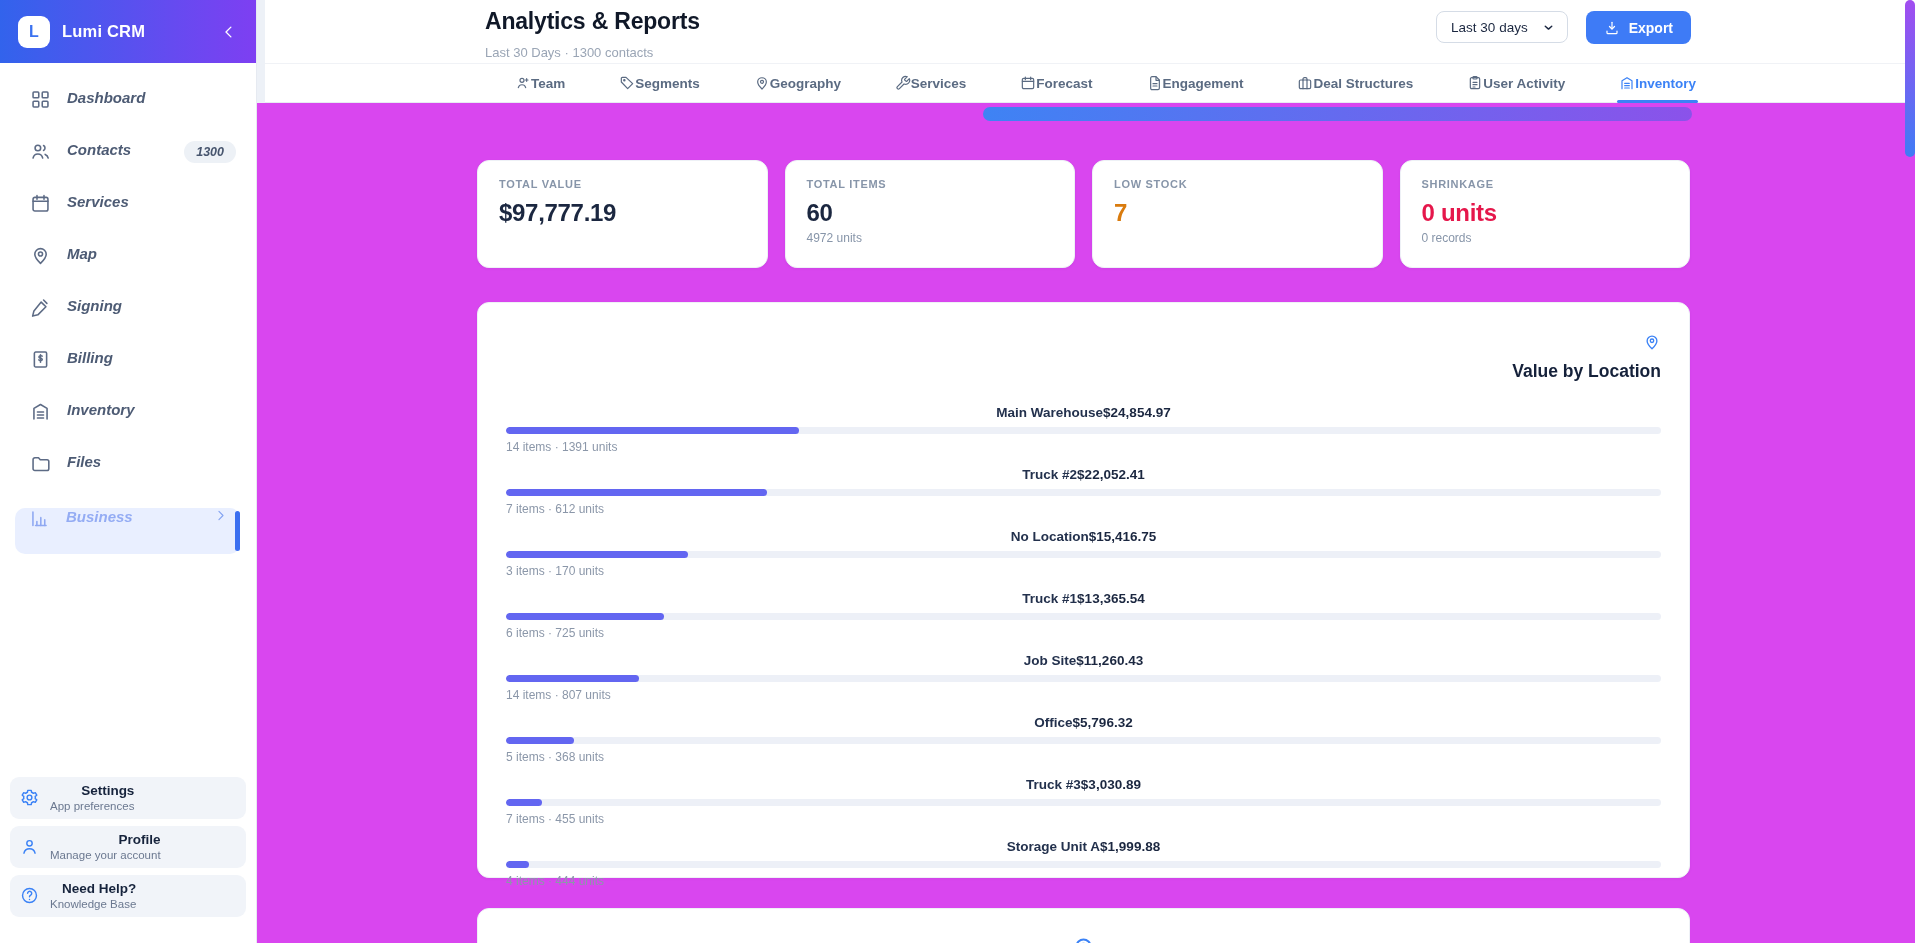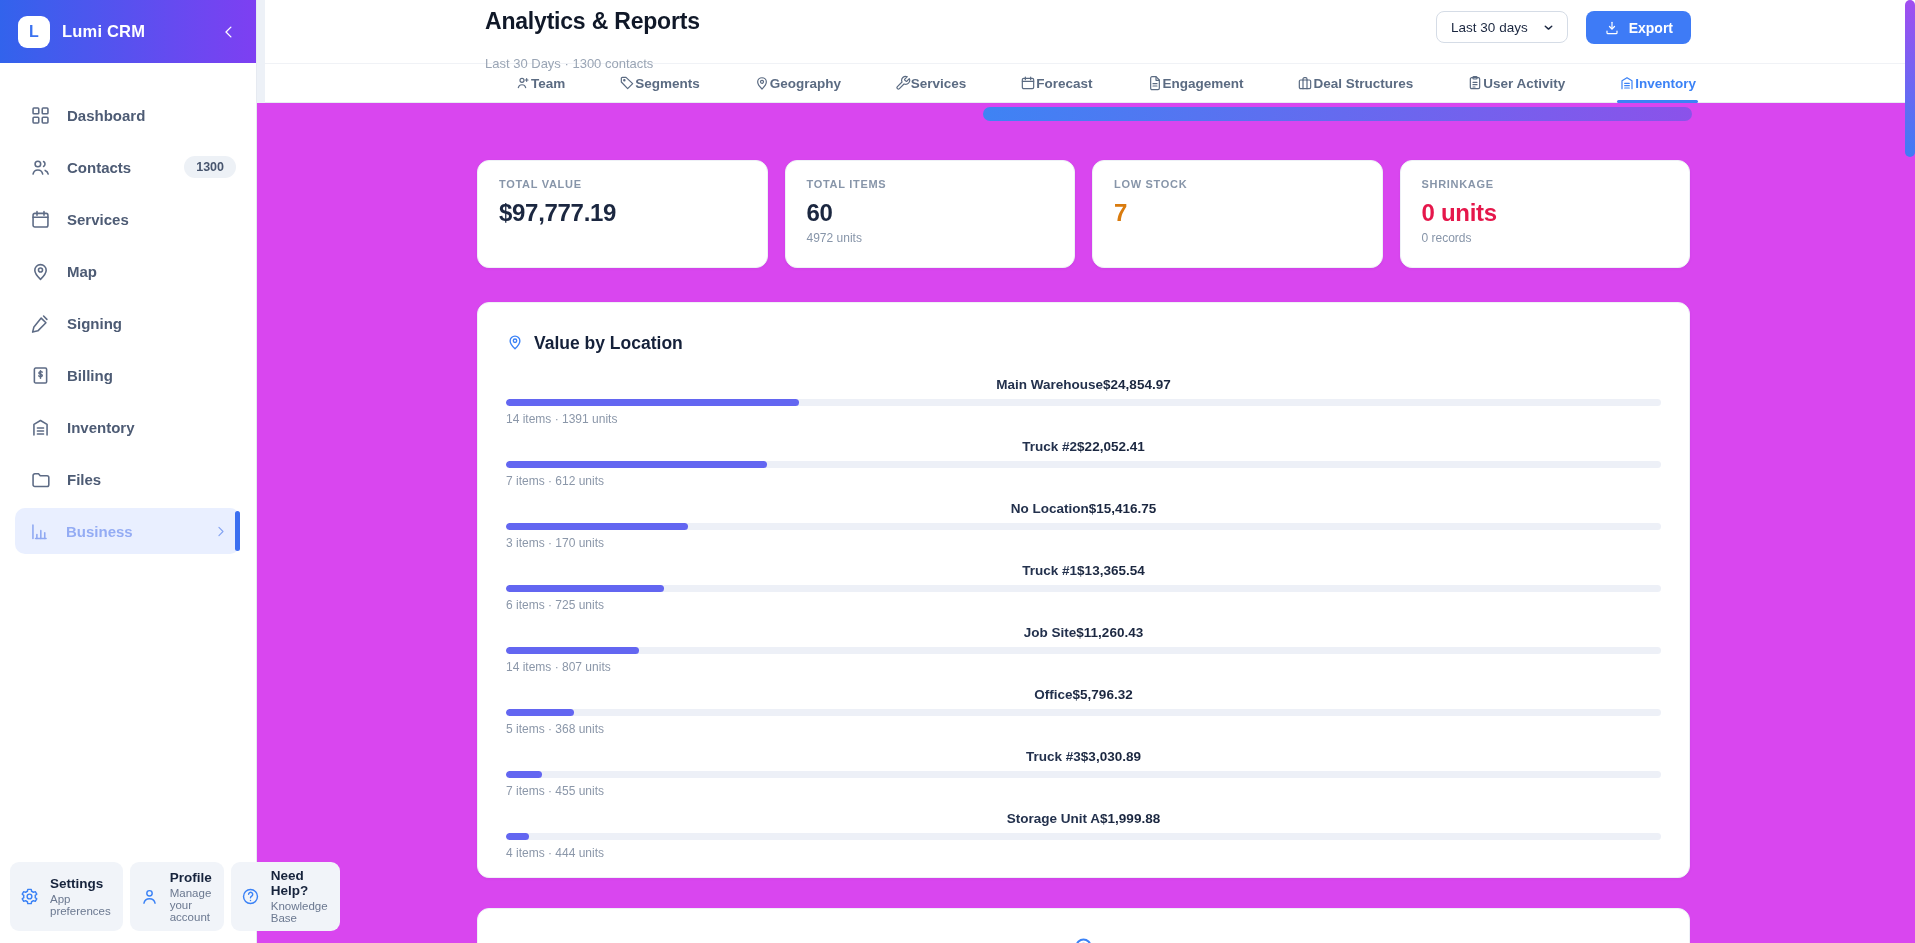--- a/index.html
+++ b/index.html
@@ -14,46 +14,46 @@
   
   .sidebar { position:absolute; left:0; top:0; width:257px; height:943px;
     background:#fff; border-right:1px solid #e6eaf1; display:flex; flex-direction:column; z-index:5;}
   .sb-header { height:63px; flex:0 0 63px; background:linear-gradient(90deg,#3263ec,#7e3ff2);
     display:flex; align-items:center; padding:0 18px; gap:12px; }
   .logo-box { width:32px; height:32px; background:#fff; border-radius:9px; color:#3b72f0;
     font-weight:bold; font-size:16px; display:flex; align-items:center; justify-content:center; }
   .app-name { color:#fff; font-size:16.5px; font-weight:bold; letter-spacing:.2px; }
   .collapse-btn { margin-left:auto; width:18px; height:18px; color:#fff; cursor:pointer; }
   .nav { flex:1 1 auto; padding-top:26px; }
-  .nav-item { height:52px; display:flex; align-items:center; gap:16px; padding:0 20px 0 30px;
-    cursor:pointer; color:#4d5b74; }
+  .nav-item { height:52px; display:flex; align-items:flex-start; gap:16px; padding:0 20px 0 30px;
+    cursor:pointer; color:#4d5b74;font-style:italic; }
   .nav-icon { width:21px; height:21px; color:#5d6b85; flex:0 0 21px; }
   .nav-label { font-size:15px; font-weight:600; }
   .nav-badge { margin-left:auto; background:#edf1f6; color:#47556e; border-radius:12px;
     padding:4px 12px; font-size:12.5px; font-weight:bold; }
   .nav-chevron { margin-left:auto; width:15px; height:15px; color:#83a3f2; }
   .nav-item.active { margin:3px 16px 3px 15px; height:46px; padding:0 12px 0 14px;
     background:#e9efff; border-radius:10px; position:relative; }
   .nav-item.active::after { content:''; position:absolute; right:0; top:3px; bottom:3px;
     width:5px; border-radius:4px; background:#3b6ff0; }
   .nav-item.active .nav-label { color:#94acf4; }
   .nav-item.active .nav-icon { color:#8fa8f2; }
-  .sb-footer { flex:0 0 auto; padding:0 10px 12px; display:flex; flex-direction:row; gap:7px; }
+  .sb-footer { flex:0 0 auto; padding:0 10px 26px; display:flex; flex-direction:column; gap:7px;text-align:right; }
   .foot-item { background:#f1f4f9; border-radius:9px; padding:6px 12px 7px 10px;
     display:flex; align-items:center; gap:11px; cursor:pointer; }
   .foot-icon { width:19px; height:19px; color:#3b82f6; flex:0 0 19px; }
   .foot-title { font-size:13.5px; font-weight:bold; color:#16233c; display:block; }
   .foot-sub { font-size:11.5px; color:#6b7890; display:block; margin-top:2px; }
 
   
   .main { position:absolute; left:257px; right:0; top:0; bottom:0;padding-left:8px; }
   .main-header { height:63px; background:#fff; position:relative; }
   .page-title { position:absolute; left:220px; top:8px; font-size:23px; font-weight:bold;
     color:#101828; letter-spacing:-.2px; }
-  .page-subtitle { position:absolute; left:220px; top:56px; font-size:13px; color:#9aa5b5; }
+  .page-subtitle { position:absolute; left:220px; top:45px; font-size:13px; color:#9aa5b5; }
   .header-controls { position:absolute; right:224px; top:11px; display:flex; gap:18px; }
   .range-select { height:32px; min-width:110px; border:1px solid #d5dce6; border-radius:8px;
     background:#fff; display:flex; align-items:center; gap:14px; padding:0 12px 0 14px;
     font-size:13.5px; color:#1b2740; cursor:pointer; }
   .select-caret { width:13px; height:13px; color:#1b2740; }
   .export-btn { height:33px; background:#3e7bf6; border:none; color:#fff; border-radius:8px;
     padding:0 18px; font-size:14px; font-weight:600; display:flex; align-items:center; gap:9px;
     cursor:pointer; font-family:inherit; }
   .export-icon { width:16px; height:16px; color:#fff; }
 
@@ -72,21 +72,21 @@
 
   .kpi-row { position:absolute; left:220px; top:57px; width:1213px; display:flex; gap:17px; }
   .kpi-card { flex:1; height:108px; background:#fff; border-radius:12px; padding:17px 21px;
     border:1px solid #eef1f6; box-shadow:0 1px 3px rgba(20,30,60,.05); }
   .kpi-label { font-size:11px; font-weight:bold; color:#8795a9; letter-spacing:.7px; }
   .kpi-value { font-size:24px; font-weight:bold; margin-top:9px; letter-spacing:-.3px; }
   .kpi-sub { font-size:12px; color:#8795a9; margin-top:4px; }
 
   .loc-card { position:absolute; left:220px; top:199px; width:1213px; height:576px; background:#fff;
     border-radius:12px; padding:30px 28px; border:1px solid #eef1f6; box-shadow:0 1px 3px rgba(20,30,60,.05); }
-  .loc-title-row { display:flex; align-items:flex-start; gap:10px; margin-bottom:23px; }
+  .loc-title-row { display:flex; align-items:flex-end; gap:10px; margin-bottom:23px;flex-direction:column; }
   .loc-title-icon { width:18px; height:18px; color:#3b82f6; }
   .loc-title { font-size:17.5px; font-weight:bold; color:#15213a; }
   .loc-row { margin-bottom:13px; }
   .loc-head { display:flex; justify-content:center; align-items:baseline; }
   .loc-name { font-size:13.5px; font-weight:bold; color:#23314d; }
   .loc-value { font-size:13.5px; font-weight:bold; color:#1b2740; }
   .loc-track { height:7px; background:#edf0f7; border-radius:4px; margin-top:7px; overflow:hidden; }
   .loc-fill { height:100%; background:#6366f1; border-radius:4px; }
   .loc-sub { font-size:12px; color:#8b97a9; margin-top:6px; }
 

